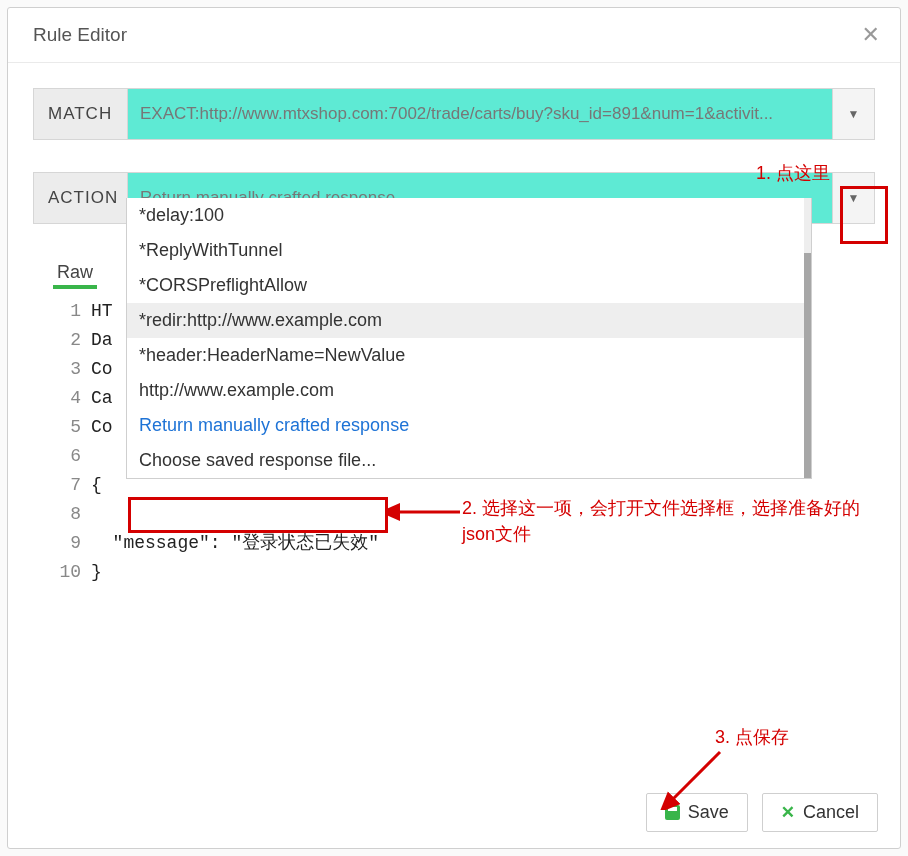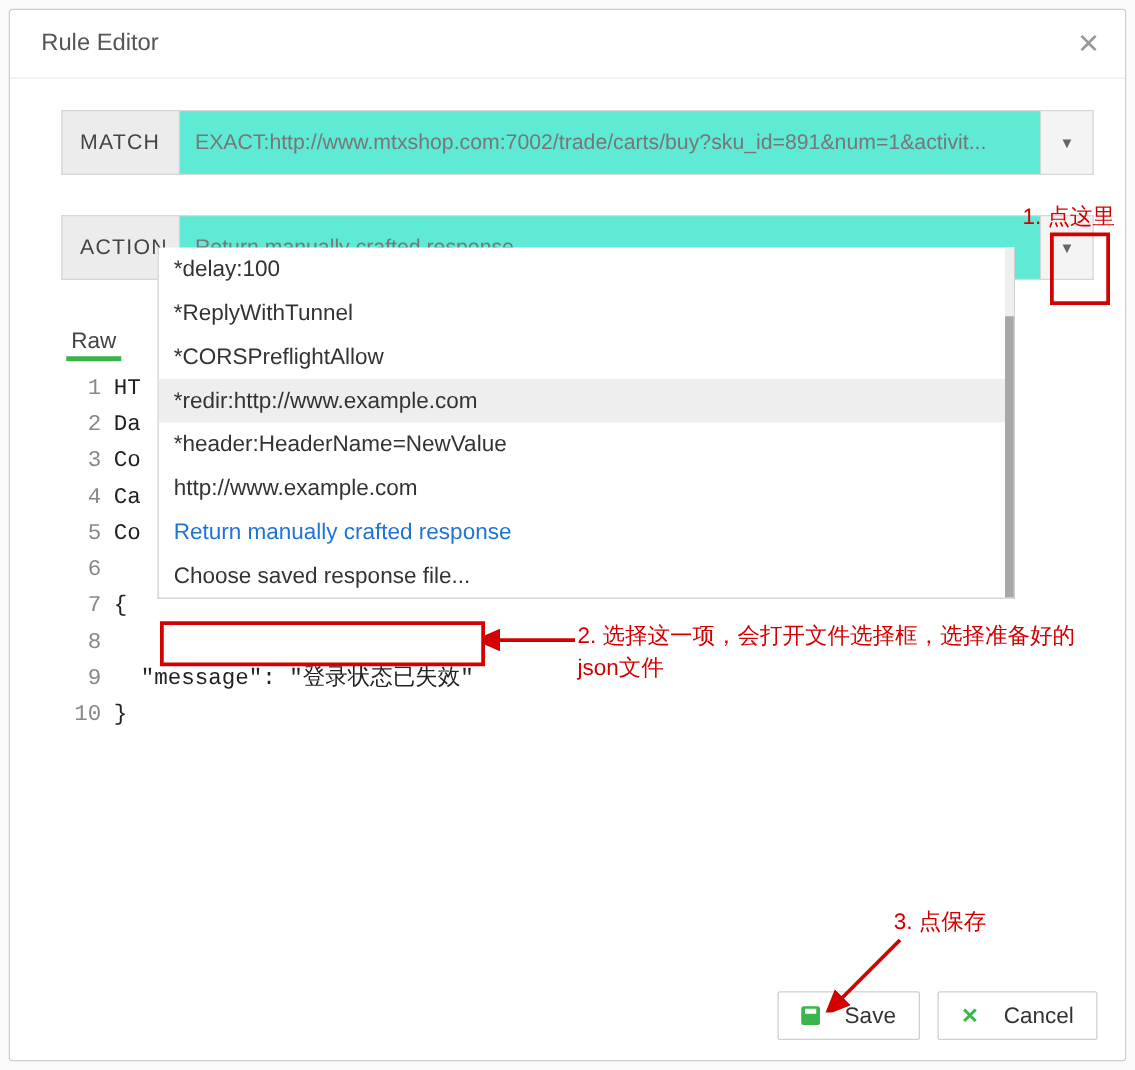--- a/index.html
+++ b/index.html
@@ -48,21 +48,20 @@
     .dialog-body {
       padding: 25px 25px 0 25px;
       flex: 1;
       position: relative;
     }
     .row {
       display: flex;
       align-items: stretch;
       margin-bottom: 32px;
       height: 52px;
-      margin-left: 16px;
     }
     .row-label {
       width: 95px;
       background: #ececec;
       border: 1px solid #d6d6d6;
       display: flex;
       align-items: center;
       padding-left: 14px;
       font-size: 17px;
       color: #444;
@@ -181,21 +180,21 @@
     }
     .dialog-footer {
       display: flex;
       justify-content: flex-end;
       gap: 14px;
       padding: 16px 22px 16px 0;
     }
     .btn {
       display: flex;
       align-items: center;
-      gap: 20px;
+      gap: 8px;
       border: 1px solid #cfcfcf;
       background: #fff;
       padding: 8px 18px;
       font-size: 18px;
       color: #333;
       cursor: pointer;
       border-radius: 2px;
     }
     .save-ico {
       display: inline-block;
@@ -316,21 +315,21 @@
       <span class="save-ico"></span>
       <span>Save</span>
     </div>
     <div class="btn">
       <span class="cancel-ico">✕</span>
       <span>Cancel</span>
     </div>
   </div>
 </div>
 
-<div class="ann" style="left:818px; top:161px;">1. 点这里</div>
+<div class="ann" style="left:756px; top:161px;">1. 点这里</div>
 <div class="ann-box" style="left:840px; top:186px; width:48px; height:58px;"></div>
 
 <div class="ann-box" style="left:128px; top:497px; width:260px; height:36px;"></div>
 <svg class="arrow" style="left:388px; top:500px;" width="75" height="24">
   <defs>
       <marker id="ah2" markerWidth="8" markerHeight="8" refX="2" refY="3" orient="auto">
         <path d="M0,0 L0,6 L7,3 z" fill="#d40000"></path>
       </marker>
     </defs>
   <line x1="72" y1="12" x2="6" y2="12" stroke="#d40000" stroke-width="3" marker-end="url(#ah2)"></line>

